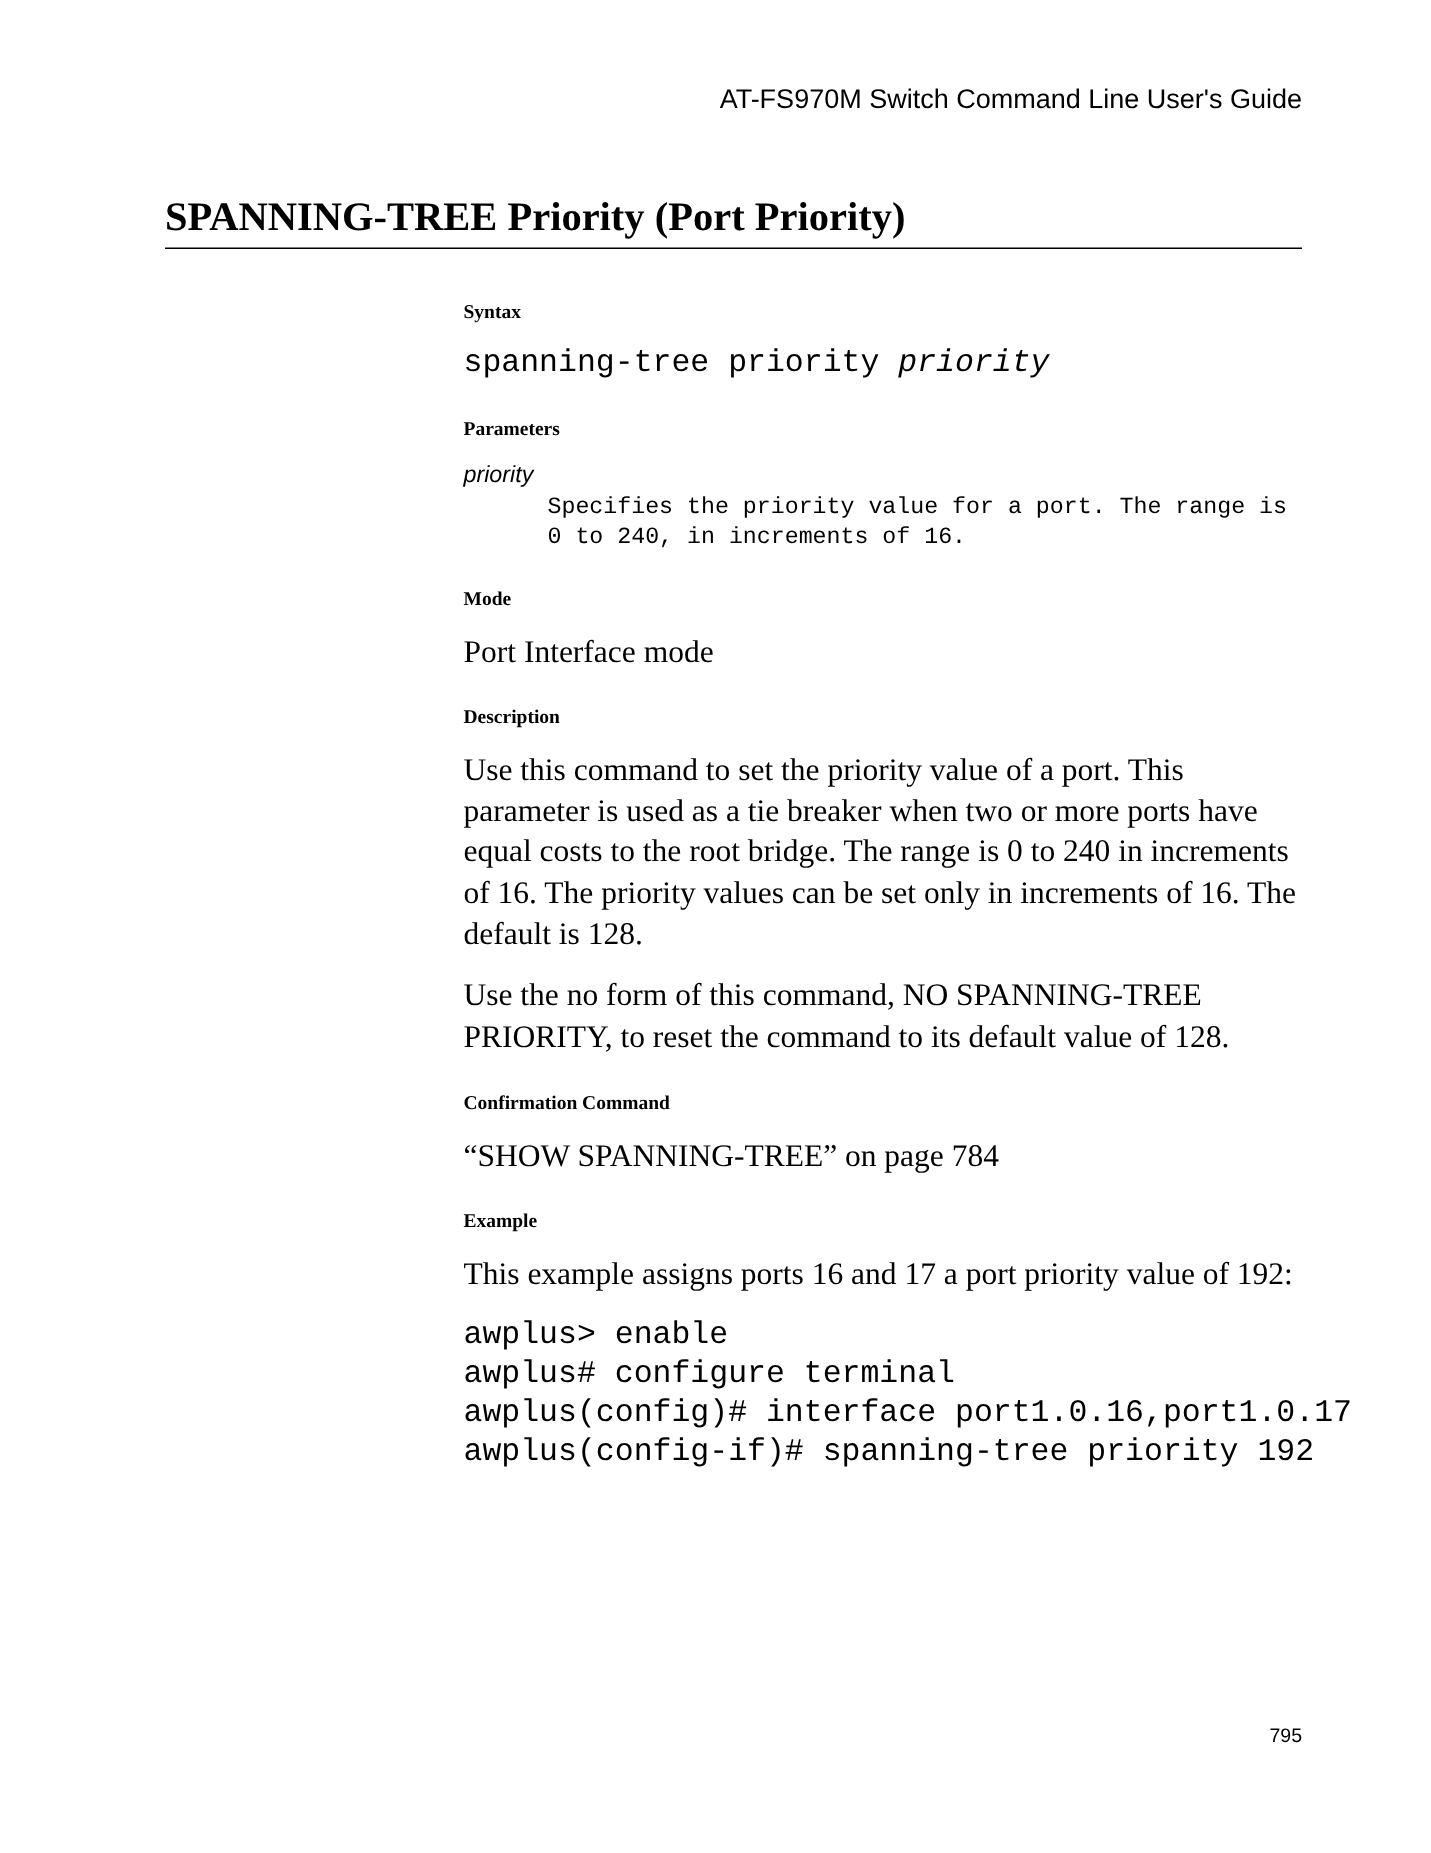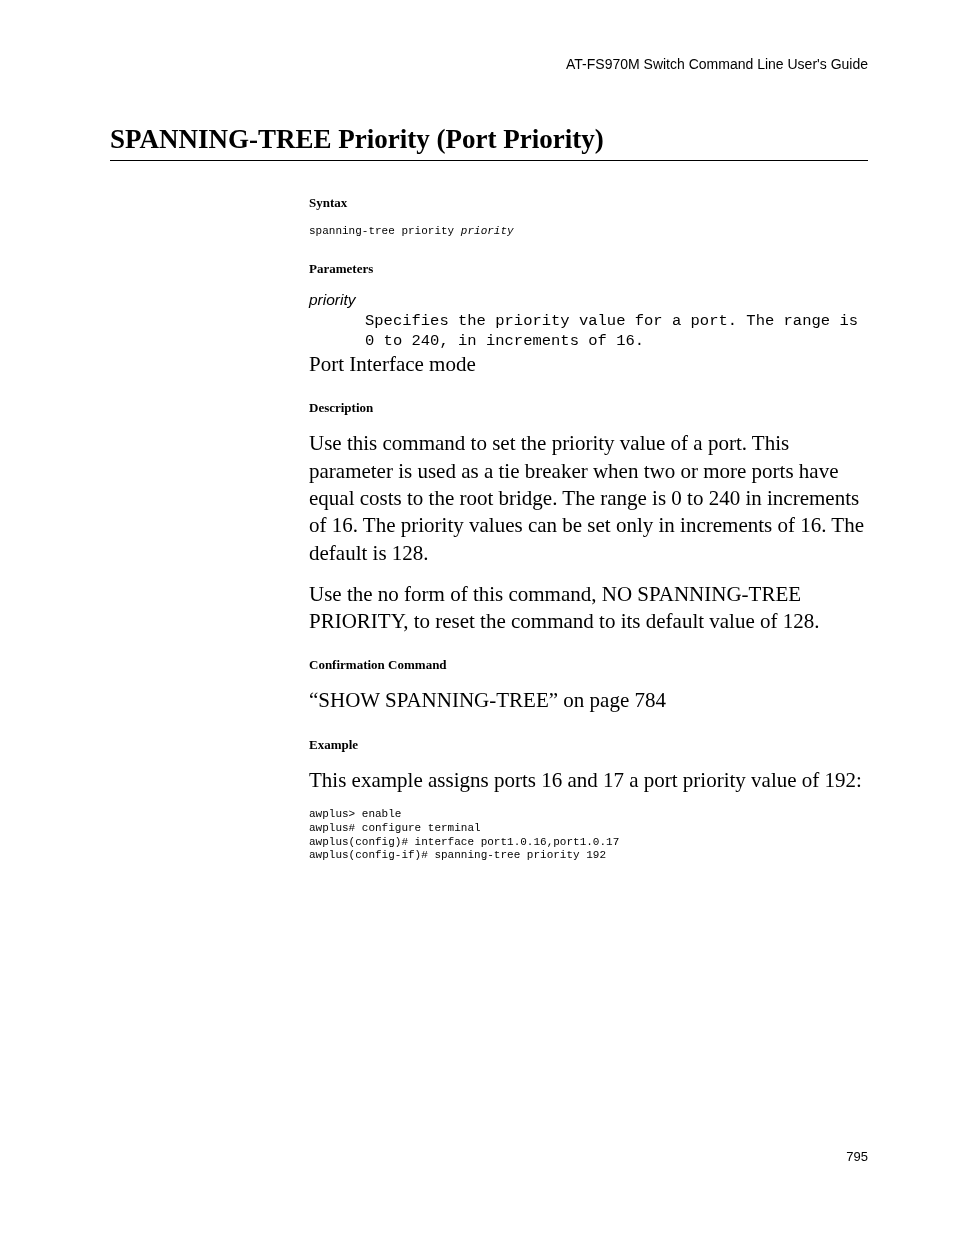--- a/index.html
+++ b/index.html
@@ -10,21 +10,21 @@
     position: relative;
   }
   .page {
     width: 954px;
     height: 1235px;
     padding: 56px 86px 40px 110px;
     position: relative;
   }
   .running-header {
     text-align: right;
-    font-size: 14px;
+    font-size: 18px;
     font-family: Arial, Helvetica, sans-serif;
     color: #000;
     margin-bottom: 52px;
   }
   h1.page-title {
     font-family: "Times New Roman", Times, serif;
     font-weight: bold;
     font-size: 27px;
     border-bottom: 1px solid #000;
     padding-bottom: 5px;
@@ -37,21 +37,21 @@
   h2.subhead {
     font-family: "Times New Roman", Times, serif;
     font-weight: bold;
     font-size: 13px;
     margin-top: 22px;
     margin-bottom: 14px;
   }
   h2.subhead.first { margin-top: 0; }
   .mono {
     font-family: "Courier New", Courier, monospace;
-    font-size: 11px;
+    font-size: 21px;
     line-height: 1.25;
     white-space: pre;
   }
   .mono .ital { font-style: italic; }
   .param-term {
     font-style: italic;
     font-size: 15.5px;
     font-family: Arial, Helvetica, sans-serif;
     margin-bottom: 2px;
   }
@@ -87,20 +87,21 @@
 
   <div class="content">
 
     <h2 class="subhead first">Syntax</h2>
     <div class="mono"><span>spanning-tree priority </span><span class="ital">priority</span></div>
 
     <h2 class="subhead">Parameters</h2>
     <div class="param-term">priority</div>
     <div class="param-desc">Specifies the priority value for a port. The range is 0 to 240, in increments of 16.</div>
 
+    <h2 class="subhead">Mode</h2>
     <div class="body-text nomargin">Port Interface mode</div>
 
     <h2 class="subhead">Description</h2>
     <div class="body-text">Use this command to set the priority value of a port. This parameter is used as a tie breaker when two or more ports have equal costs to the root bridge. The range is 0 to 240 in increments of 16. The priority values can be set only in increments of 16. The default is 128.</div>
     <div class="body-text nomargin">Use the no form of this command, NO SPANNING-TREE PRIORITY, to reset the command to its default value of 128.</div>
 
     <h2 class="subhead">Confirmation Command</h2>
     <div class="body-text nomargin">“SHOW SPANNING-TREE” on page 784</div>
 
     <h2 class="subhead">Example</h2>

